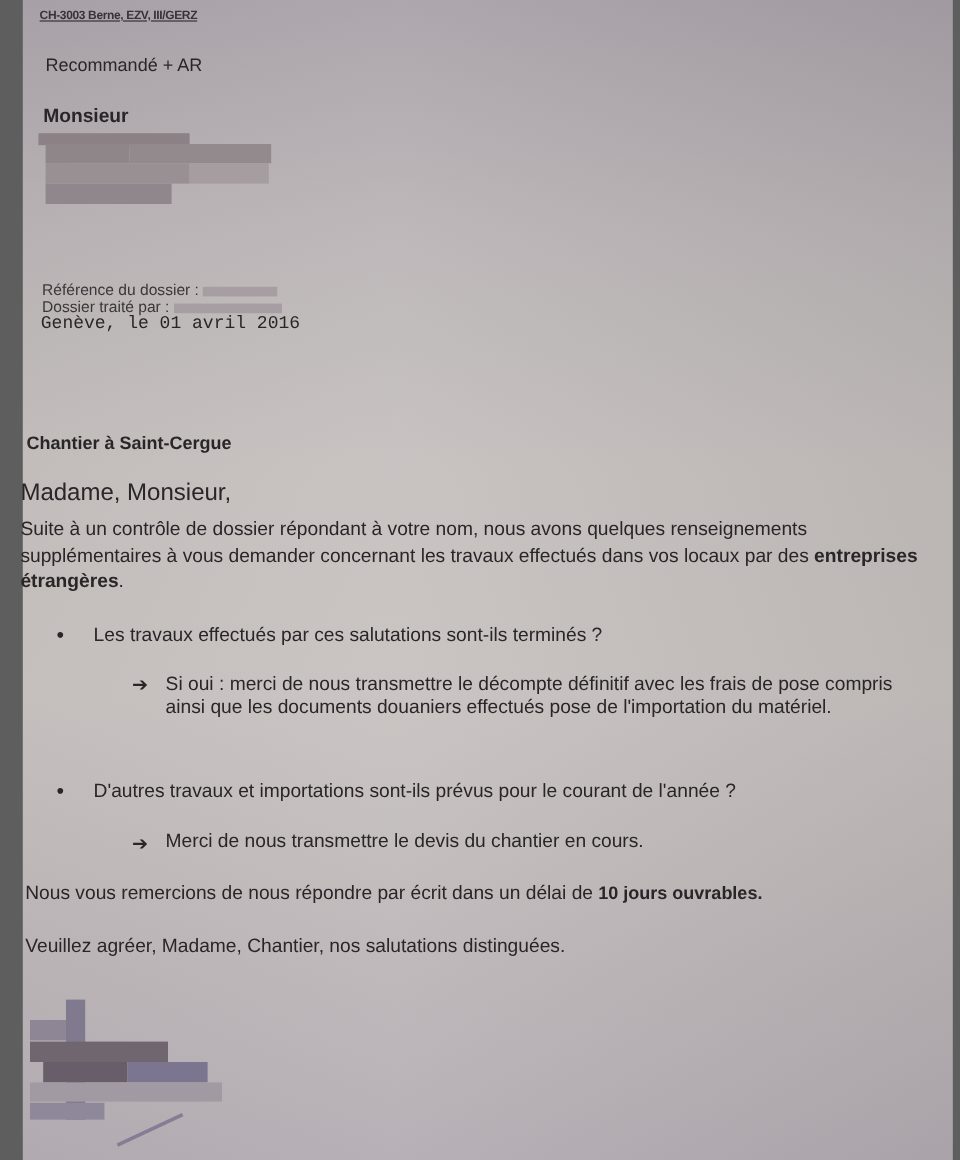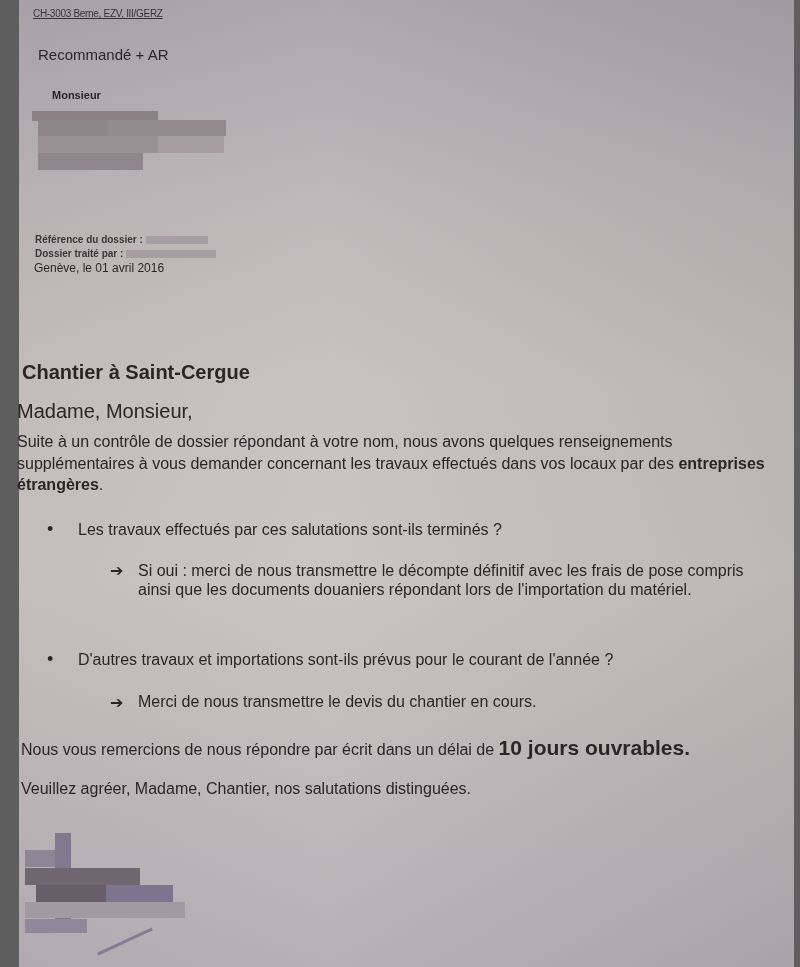--- a/index.html
+++ b/index.html
@@ -3,27 +3,27 @@
 <meta charset="utf-8">
 <style>
   html,body{margin:0;padding:0;}
   body{width:800px;height:967px;background:#5e5e5e;position:relative;overflow:hidden;
     font-family:"Liberation Sans",sans-serif;color:#2a2628;}
   .paper{position:absolute;left:19px;top:0;width:775px;height:967px;
     background:linear-gradient(180deg,#aaa4aa 0%,#bbb5b7 20%,#c6c1bf 40%,#c8c3c1 60%,#bfb8ba 80%,#b4adb3 100%);}
   .paper:after{content:"";position:absolute;inset:0;
     background:linear-gradient(90deg,rgba(0,0,0,0.02) 0%,rgba(255,255,255,0.04) 40%,rgba(0,0,0,0.06) 100%);}
   .abs{position:absolute;white-space:nowrap;}
-  .sender{left:33px;top:8px;font-size:10px;font-weight:normal;text-decoration:underline;letter-spacing:-0.3px;color:#3b3236;}
+  .sender{left:33px;top:8px;font-size:10px;font-weight:bold;text-decoration:underline;letter-spacing:-0.3px;color:#3b3236;}
   .recomm{left:38px;top:46px;font-size:15px;font-weight:normal;}
-  .monsieur{left:52px;top:89px;font-size:11px;font-weight:bold;}
+  .monsieur{left:36px;top:89px;font-size:16px;font-weight:bold;}
   .blur{position:absolute;background:#8a8084;}
-  .ref{left:35px;font-size:10px;color:#3d363a;font-weight:bold;}
-  .date{left:34px;top:261px;font-size:12px;}
-  .subject{left:22px;top:361px;font-size:20px;font-weight:bold;}
+  .ref{left:35px;font-size:13px;color:#3d363a;}
+  .date{left:34px;top:261px;font-size:15px;font-family:Liberation Mono, monospace;}
+  .subject{left:22px;top:361px;font-size:15px;font-weight:bold;}
   .salut{left:17px;top:400px;font-size:20px;}
   .para{left:17px;top:431px;font-size:16px;line-height:21.5px;white-space:normal;width:770px;}
   .para b{font-weight:bold;}
   .bullet{font-size:16px;}
   .dot{font-size:18px;}
   .close1{left:21px;top:736px;font-size:16px;}
   .close2{left:21px;top:780px;font-size:16px;}
   .sig{position:absolute;}
 </style>
 </head>
@@ -59,32 +59,32 @@
 
 <div class="abs para"><span>Suite à un contrôle de dossier répondant à votre nom, nous avons quelques renseignements supplémentaires à vous demander concernant les travaux effectués dans vos locaux par des </span><b>entreprises étrangères</b><span>.</span></div>
 
 <div class="abs bullet" style="left:47px;top:519px;">
   <span class="dot">•</span>
   <span style="position:absolute;left:31px;top:2px;">Les travaux effectués par ces salutations sont-ils terminés ?</span>
 </div>
 <div class="abs bullet" style="left:110px;top:561px;">
   <span>➔</span>
 </div>
-<div class="abs bullet" style="left:138px;top:561px;white-space:normal;width:640px;line-height:19px;">Si oui : merci de nous transmettre le décompte définitif avec les frais de pose compris ainsi que les documents douaniers répondant lors de l'importation du matériel.</div>
+<div class="abs bullet" style="left:138px;top:561px;white-space:normal;width:640px;line-height:19px;">Si oui : merci de nous transmettre le décompte définitif avec les frais de pose compris ainsi que les documents douaniers effectués pose de l'importation du matériel.</div>
 
 <div class="abs bullet" style="left:47px;top:649px;">
   <span class="dot">•</span>
   <span style="position:absolute;left:31px;top:2px;text-align:center;">D'autres travaux et importations sont-ils prévus pour le courant de l'année ?</span>
 </div>
 <div class="abs bullet" style="left:110px;top:693px;">
   <span>➔</span>
   <span style="position:absolute;left:28px;top:0;">Merci de nous transmettre le devis du chantier en cours.</span>
 </div>
 
-<div class="abs close1"><span>Nous vous remercions de nous répondre par écrit dans un délai de </span><b style="font-size:21px;">10 jours ouvrables.</b></div>
+<div class="abs close1"><span>Nous vous remercions de nous répondre par écrit dans un délai de </span><b style="font-size:15px;">10 jours ouvrables.</b></div>
 <div class="abs close2">Veuillez agréer, Madame, Chantier, nos salutations distinguées.</div>
 
 <div>
   <div class="sig" style="left:55px;top:833px;width:16px;height:100px;background:#7f7a8e;"></div>
   <div class="sig" style="left:25px;top:850px;width:30px;height:17px;background:#8e8694;"></div>
   <div class="sig" style="left:25px;top:868px;width:115px;height:17px;background:#6f6670;"></div>
   <div class="sig" style="left:36px;top:885px;width:70px;height:17px;background:#675e6a;"></div>
   <div class="sig" style="left:106px;top:885px;width:67px;height:17px;background:#7c7590;"></div>
   <div class="sig" style="left:25px;top:902px;width:160px;height:16px;background:#a19aa3;"></div>
   <div class="sig" style="left:25px;top:919px;width:62px;height:14px;background:#8e889a;"></div>

